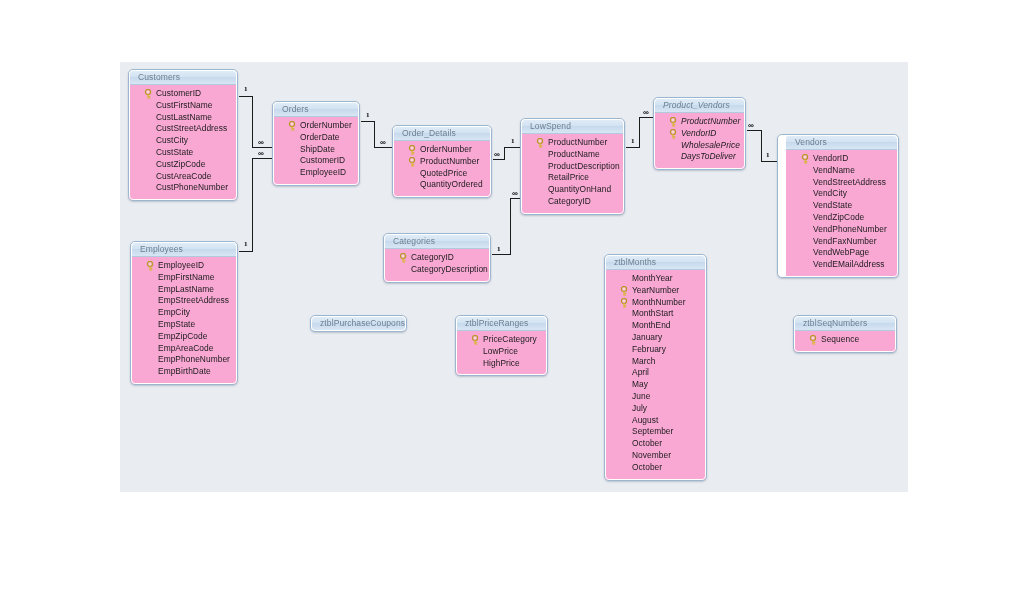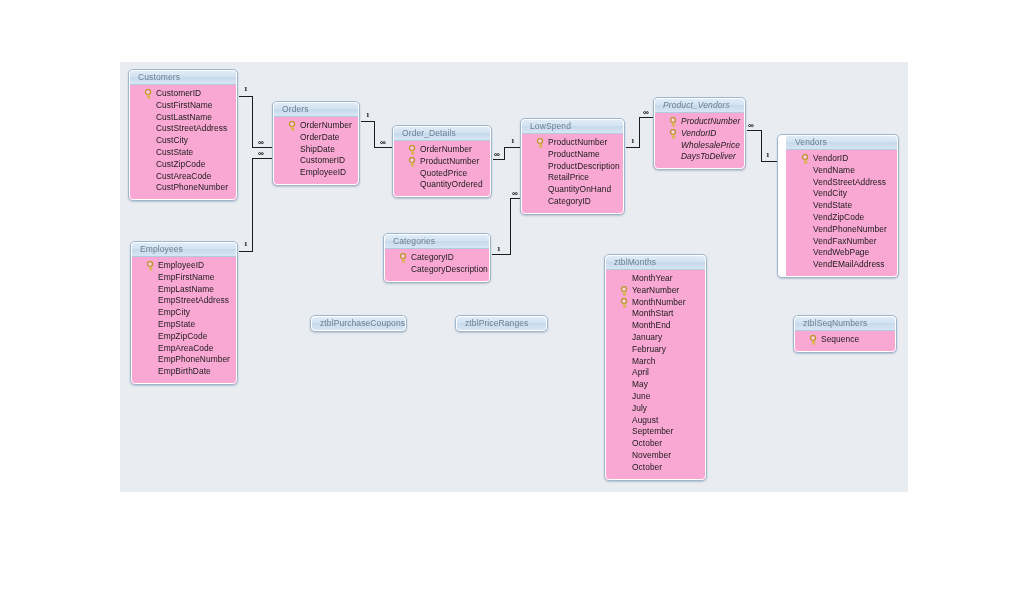--- a/index.html
+++ b/index.html
@@ -327,20 +327,33 @@
         <div class="fld"><span>October</span></div>
       </div>
       <div class="tbl-inner"></div>
     </div>
     <div class="tbl" style="left: 310px; top: 315px; width: 97px;">
       <div class="tbl-head">ztblPurchaseCoupons</div>
       <div class="tbl-inner"></div>
     </div>
     <div class="tbl" style="left: 455px; top: 315px; width: 93px;">
       <div class="tbl-head">ztblPriceRanges</div>
+      <div class="tbl-body">
+        <div class="fld"><span class="keywrap">
+            <svg width="9" height="10" viewBox="0 0 9 10">
+              <circle cx="4" cy="3" r="2.6" fill="none" stroke="#b89a25" stroke-width="1.2"></circle>
+              <circle cx="4" cy="3" r="1" fill="#fdf3c8"></circle>
+              <rect x="3.4" y="5" width="1.4" height="4.6" fill="#d8b636"></rect>
+              <rect x="4.6" y="7" width="1.8" height="1.1" fill="#d8b636"></rect>
+              <rect x="4.6" y="8.6" width="1.5" height="1" fill="#d8b636"></rect>
+            </svg>
+          </span><span>PriceCategory</span></div>
+        <div class="fld"><span>LowPrice</span></div>
+        <div class="fld"><span>HighPrice</span></div>
+      </div>
       <div class="tbl-inner"></div>
     </div>
     <div class="tbl" style="left: 752px; top: 315px; width: 104px; margin-left: 41px;">
       <div class="tbl-head">ztblSeqNumbers</div>
       <div class="tbl-body">
         <div class="fld"><span class="keywrap">
             <svg width="9" height="10" viewBox="0 0 9 10">
               <circle cx="4" cy="3" r="2.6" fill="none" stroke="#b89a25" stroke-width="1.2"></circle>
               <circle cx="4" cy="3" r="1" fill="#fdf3c8"></circle>
               <rect x="3.4" y="5" width="1.4" height="4.6" fill="#d8b636"></rect>

